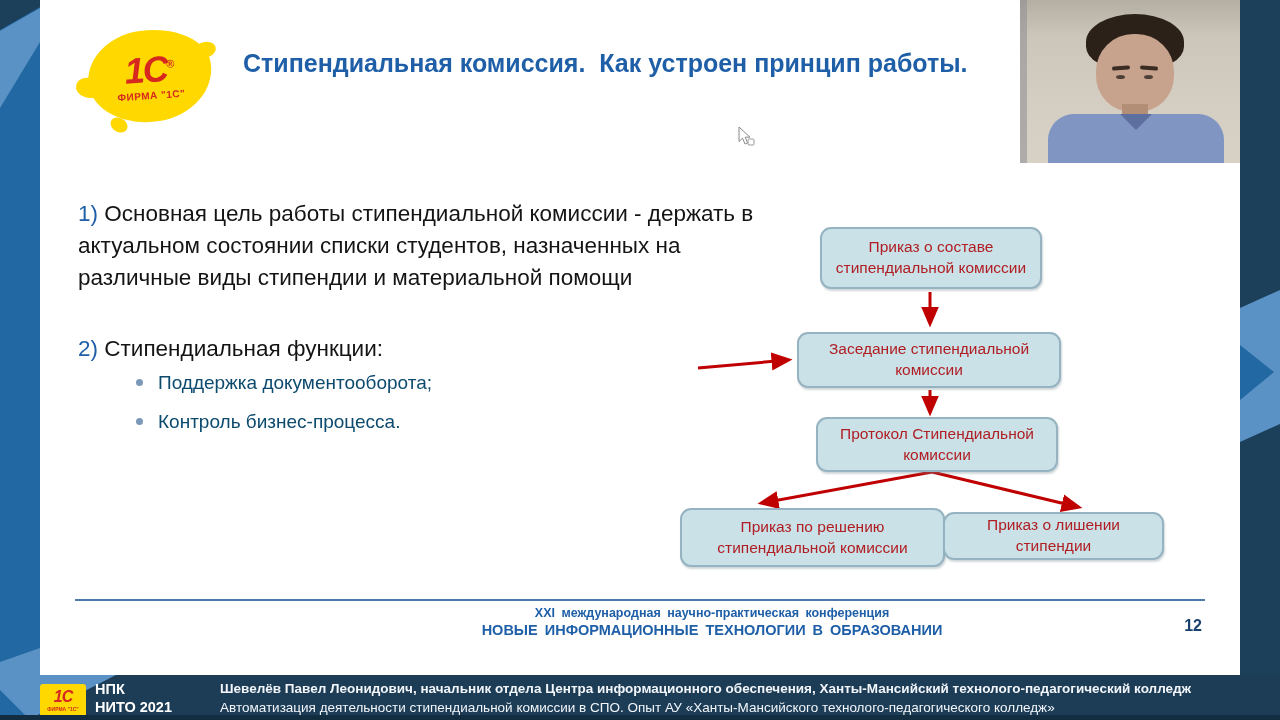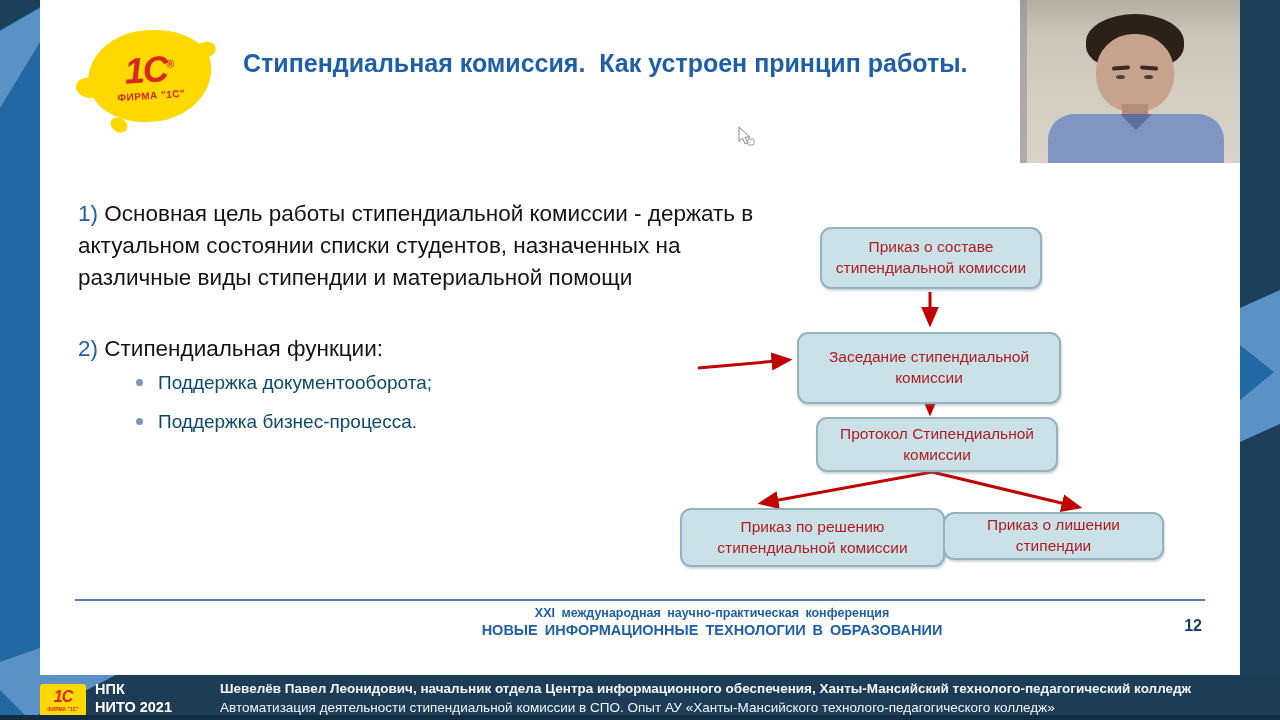--- a/index.html
+++ b/index.html
@@ -64,21 +64,21 @@
   .bullets{left:132px;top:372px;width:420px;list-style:none;margin:0;padding:0;}
   .bullets li{position:relative;padding-left:26px;font-size:19px;color:#0c4a6e;margin-bottom:17px;}
   .bullets .dot{position:absolute;left:4px;top:7px;width:7px;height:7px;border-radius:50%;background:#7b98b8;}
 
   
   .node{position:absolute;background:#c9e1e7;border:2px solid #95b3c1;border-radius:11px;
       color:#b01d22;font-size:15.5px;line-height:1.35;display:flex;align-items:center;justify-content:center;
       text-align:center;padding:3px 8px;box-sizing:border-box;box-shadow:1px 2px 2px rgba(120,140,150,.35);}
   .node-a{left:820px;top:227px;width:222px;height:62px;}
   .node-b{left:468px;top:333px;width:226px;height:67px;}
-  .node-c{left:797px;top:332px;width:264px;height:72px;}
+  .node-c{left:797px;top:332px;width:264px;height:56px;}
   .node-d{left:816px;top:417px;width:242px;height:55px;}
   .node-e{left:680px;top:508px;width:265px;height:59px;}
   .node-f{left:943px;top:512px;width:221px;height:48px;}
   .arrows{left:450px;top:200px;width:760px;height:380px;pointer-events:none;}
 
   
   .footer-line{left:75px;top:599px;width:1130px;height:2px;background:#4e79ab;}
   .footer-date{left:75px;top:617px;font-size:17px;font-weight:bold;color:#16406e;}
   .footer-conf{left:432px;top:606px;width:560px;text-align:center;color:#1e5fa8;}
   .conf1{font-size:12.5px;font-weight:bold;word-spacing:3px;}
@@ -142,21 +142,21 @@
     <div class="cam-shirt"></div>
     <div class="cam-collar"></div>
   </div>
 
   <p class="abs point1" style="margin:0"><span class="pt-num">1)</span><span> Основная цель работы стипендиальной комиссии - держать в актуальном состоянии списки студентов, назначенных на различные виды стипендии и материальной помощи</span></p>
 
   <p class="abs point2" style="margin:0"><span class="pt-num">2)</span><span> Стипендиальная функции:</span></p>
 
   <ul class="abs bullets">
     <li><span class="dot"></span><span>Поддержка документооборота;</span></li>
-    <li><span class="dot"></span><span>Поддержка бизнес-процесса.</span></li>
+    <li><span class="dot"></span><span>Контроль бизнес-процесса.</span></li>
   </ul>
 
   <svg class="abs arrows" viewBox="0 0 760 380" xmlns="http://www.w3.org/2000/svg">
     <defs>
       <marker id="ah" markerWidth="8" markerHeight="8" refX="5.5" refY="3" orient="auto">
         <path d="M0,0 L7,3 L0,6 Z" fill="#c00000"></path>
       </marker>
     </defs>
     <line x1="480" y1="92" x2="480" y2="123" stroke="#c00000" stroke-width="3" marker-end="url(#ah)"></line>
     <line x1="248" y1="168" x2="338" y2="160" stroke="#c00000" stroke-width="3" marker-end="url(#ah)"></line>

